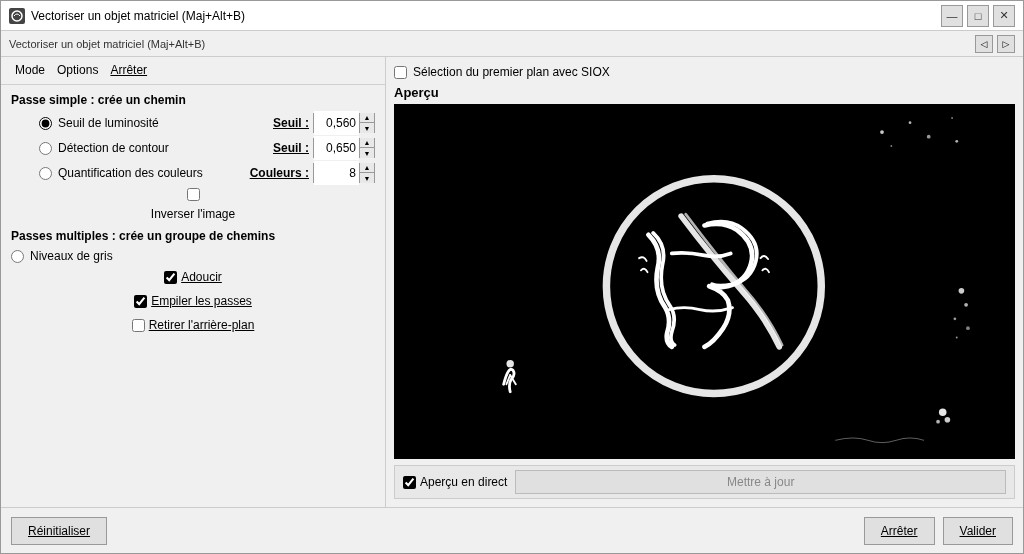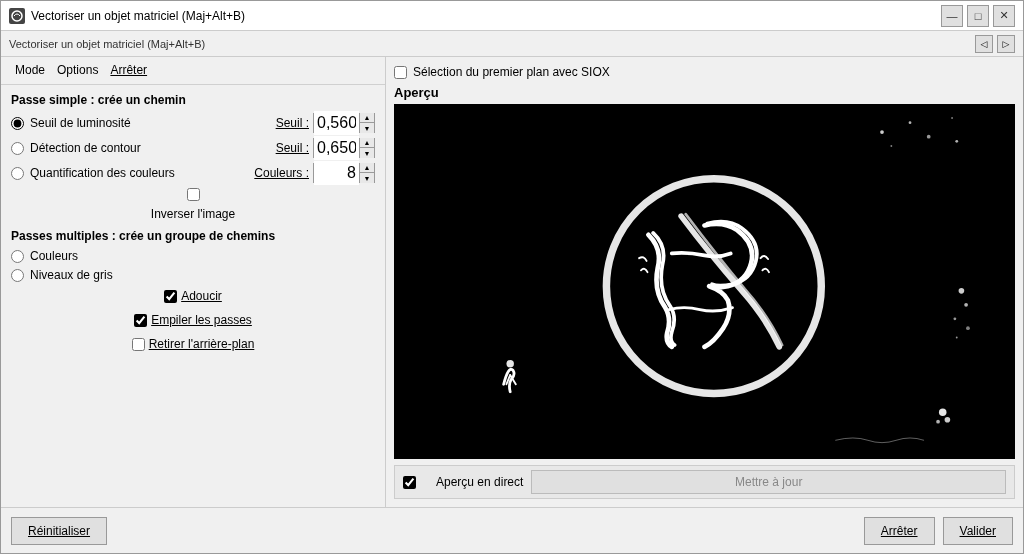--- a/index.html
+++ b/index.html
@@ -164,35 +164,35 @@
     .radio-row label {
       font-size: 12px;
       color: #000;
       cursor: pointer;
     }
 
     .spinbox-label {
       font-size: 12px;
       color: #000;
     }
-    .spinbox-label.underline { text-decoration: underline; }
+    .spinbox-label.underline { text-decoration: underline; font-weight: bold; }
 
     .spinbox {
       display: flex;
       align-items: center;
       border: 1px solid #999;
       background: white;
       height: 20px;
     }
 
     .spinbox input {
       width: 45px;
       border: none;
       outline: none;
-      font-size: 16px;
+      font-size: 12px;
       padding: 12px 3px;
       text-align: right;
       height: 100%;
       background: white;
     }
 
     .spinbox-btns {
       display: flex;
       flex-direction: column;
       border-left: 1px solid #999;
@@ -233,20 +233,21 @@
       display: flex;
       align-items: center;
       width: 100%;
     }
 
     .radio-label-part {
       display: flex;
       align-items: center;
       gap: 6px;
       flex: 1;
+      margin-left: 28px;
     }
 
     .spin-part {
       display: flex;
       align-items: center;
       gap: 4px;
     }
 
     
     .right-panel {
@@ -290,21 +291,21 @@
       gap: 8px;
       margin-top: 6px;
       background: #e8e8e8;
       border: 1px solid #ccc;
       padding: 4px 8px;
     }
 
     .apercu-direct-cb {
       display: flex;
       align-items: center;
-      gap: 20px;
+      gap: 4px;
     }
 
     .mettre-a-jour-btn {
       flex: 1;
       height: 24px;
       background: #e0e0e0;
       border: 1px solid #bbb;
       font-size: 12px;
       color: #888;
       cursor: not-allowed;
@@ -452,24 +453,20 @@
         </div>
 
         <div class="checkbox-row" style="margin-top:5px">
           <input type="checkbox" id="inverser" style="">
           <label for="inverser">Inverser l'image</label>
         </div>
 
         <div class="section-title" style="margin-top:8px">Passes multiples : crée un groupe de chemins</div>
 
 
-        <div class="radio-row" style="margin-top:5px">
-          <input type="radio" name="passes_multiples" id="couleurs_multi" style="">
-          <label for="couleurs_multi">Couleurs</label>
-        </div>
 
         <div class="radio-row" style="margin-top:5px">
           <input type="radio" name="passes_multiples" id="niveaux_gris" style="">
           <label for="niveaux_gris">Niveaux de gris</label>
         </div>
 
         <div class="checkbox-row" style="margin-top:7px; gap:10px; flex-wrap:wrap">
           <div style="display:flex;align-items:center;gap:4px">
             <input type="checkbox" id="adoucir" checked="" style="">
             <label for="adoucir" class="underline">Adoucir</label>

